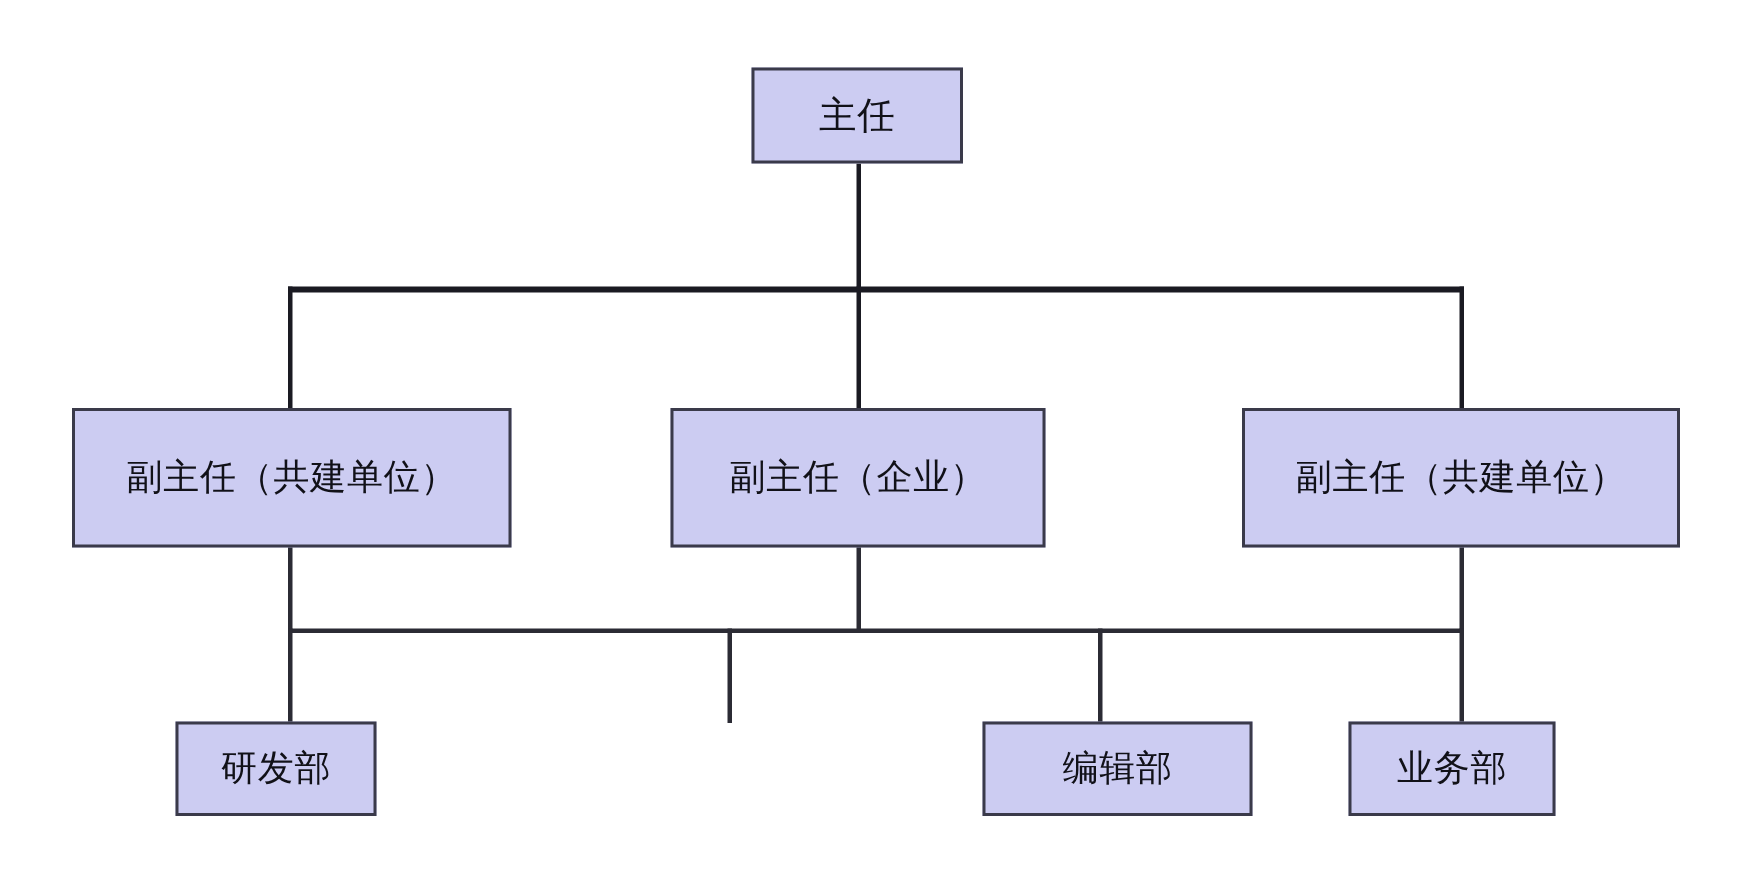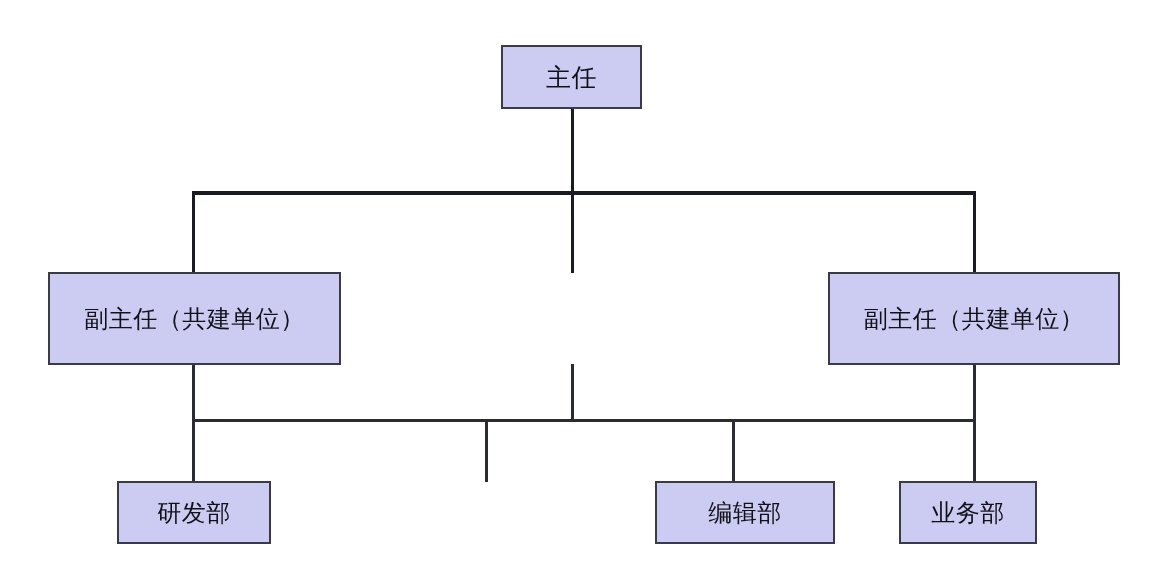--- a/index.html
+++ b/index.html
@@ -50,21 +50,21 @@
   }
   .lvl2-a { left: 48px;  width: 293px; }
   .lvl2-b { left: 447px; width: 250px; }
   .lvl2-c { left: 828px; width: 292px; }
   
   .lvl3 {
     top: 481px;
     height: 63px;
     font-size: 24px;
   }
-  .lvl3-a { left: 117px; width: 154px; }
+  .lvl3-a { left: 117px; width: 134px; }
   .lvl3-b { left: 411px; width: 151px; }
   .lvl3-c { left: 655px; width: 180px; }
   .lvl3-d { left: 899px; width: 138px; }
   
   .vline {
     position: absolute;
     background: #1a1a22;
     width: 3px;
   }
   .hline {
@@ -111,20 +111,23 @@
   <div class="vline drop-l3c thin"></div>
   <div class="vline drop-l3d thin"></div>
 
   <div class="node lvl1">
     <span class="node-label">主任</span>
   </div>
 
   <div class="node lvl2 lvl2-a">
     <span class="node-label">副主任（共建单位）</span>
   </div>
+  <div class="node lvl2 lvl2-b">
+    <span class="node-label">副主任（企业）</span>
+  </div>
   <div class="node lvl2 lvl2-c">
     <span class="node-label">副主任（共建单位）</span>
   </div>
 
   <div class="node lvl3 lvl3-a">
     <span class="node-label">研发部</span>
   </div>
   <div class="node lvl3 lvl3-c">
     <span class="node-label">编辑部</span>
   </div>

